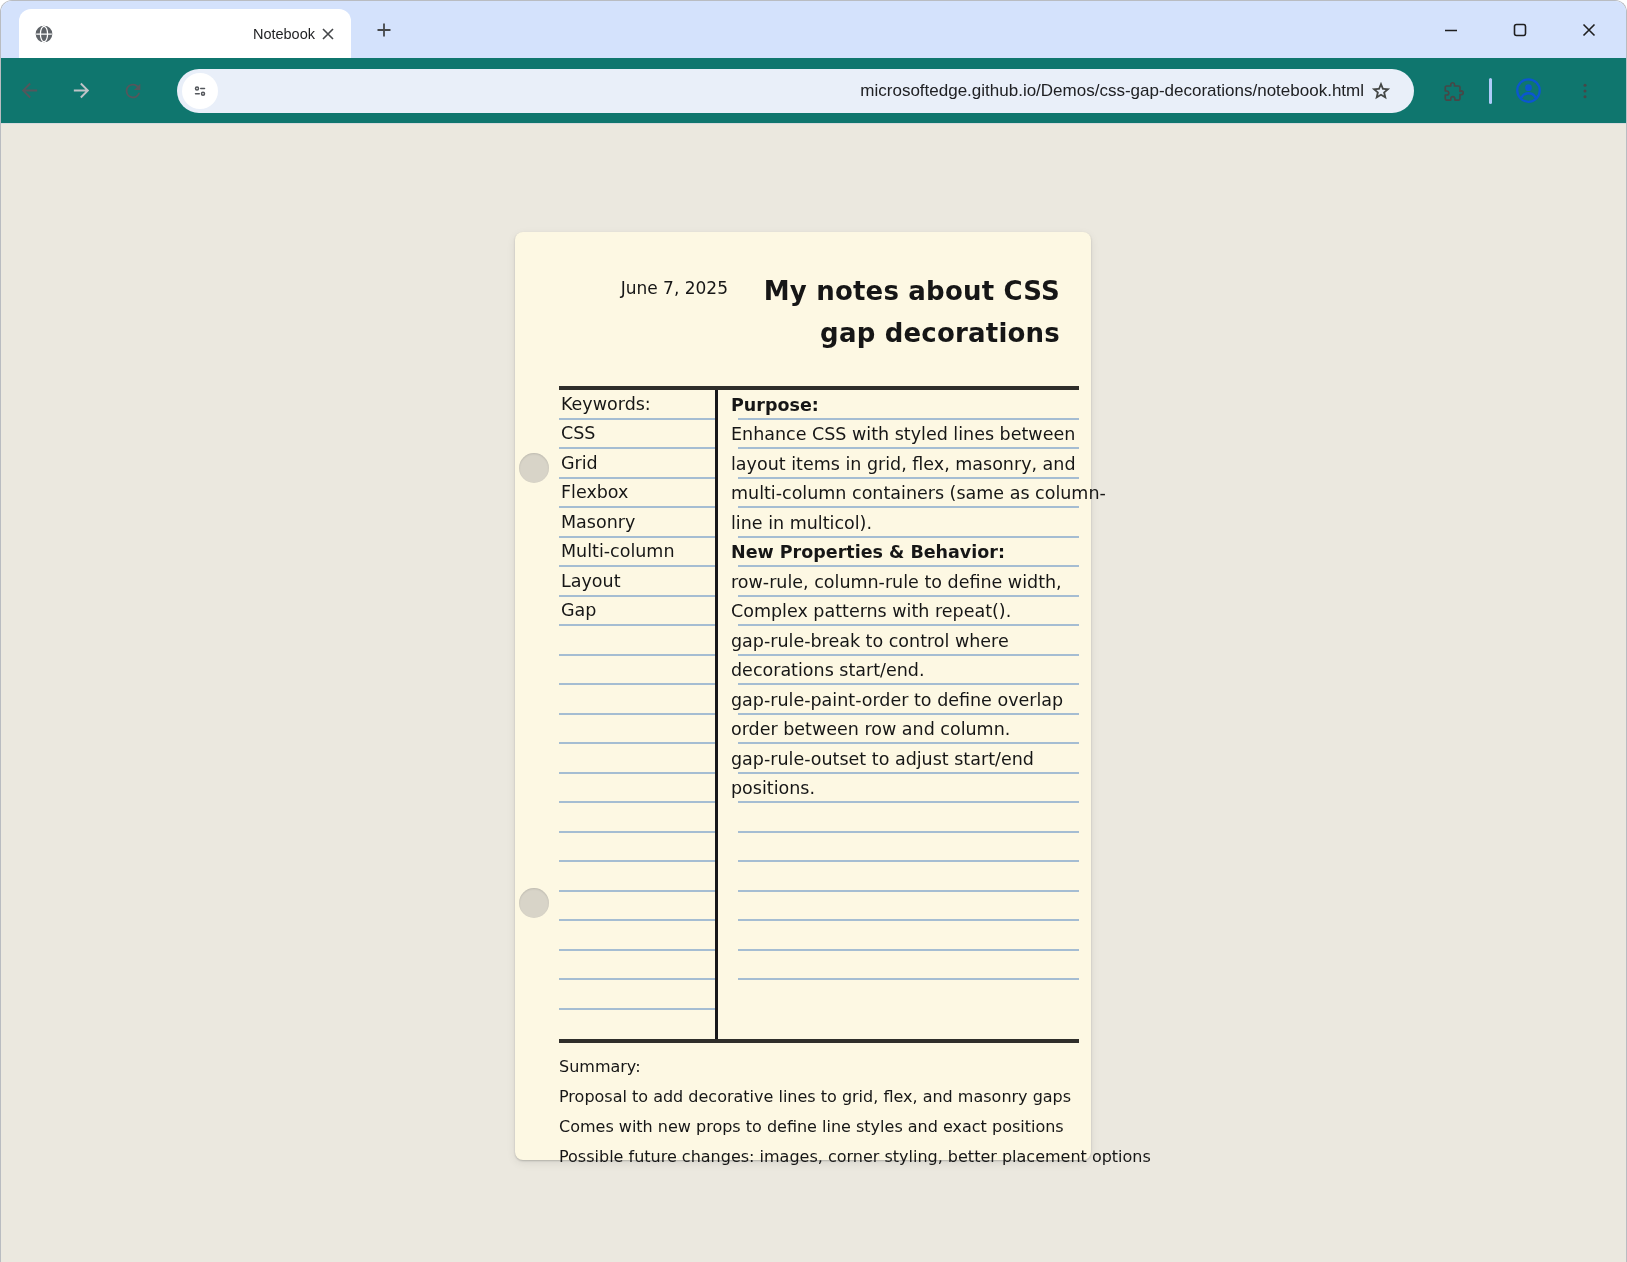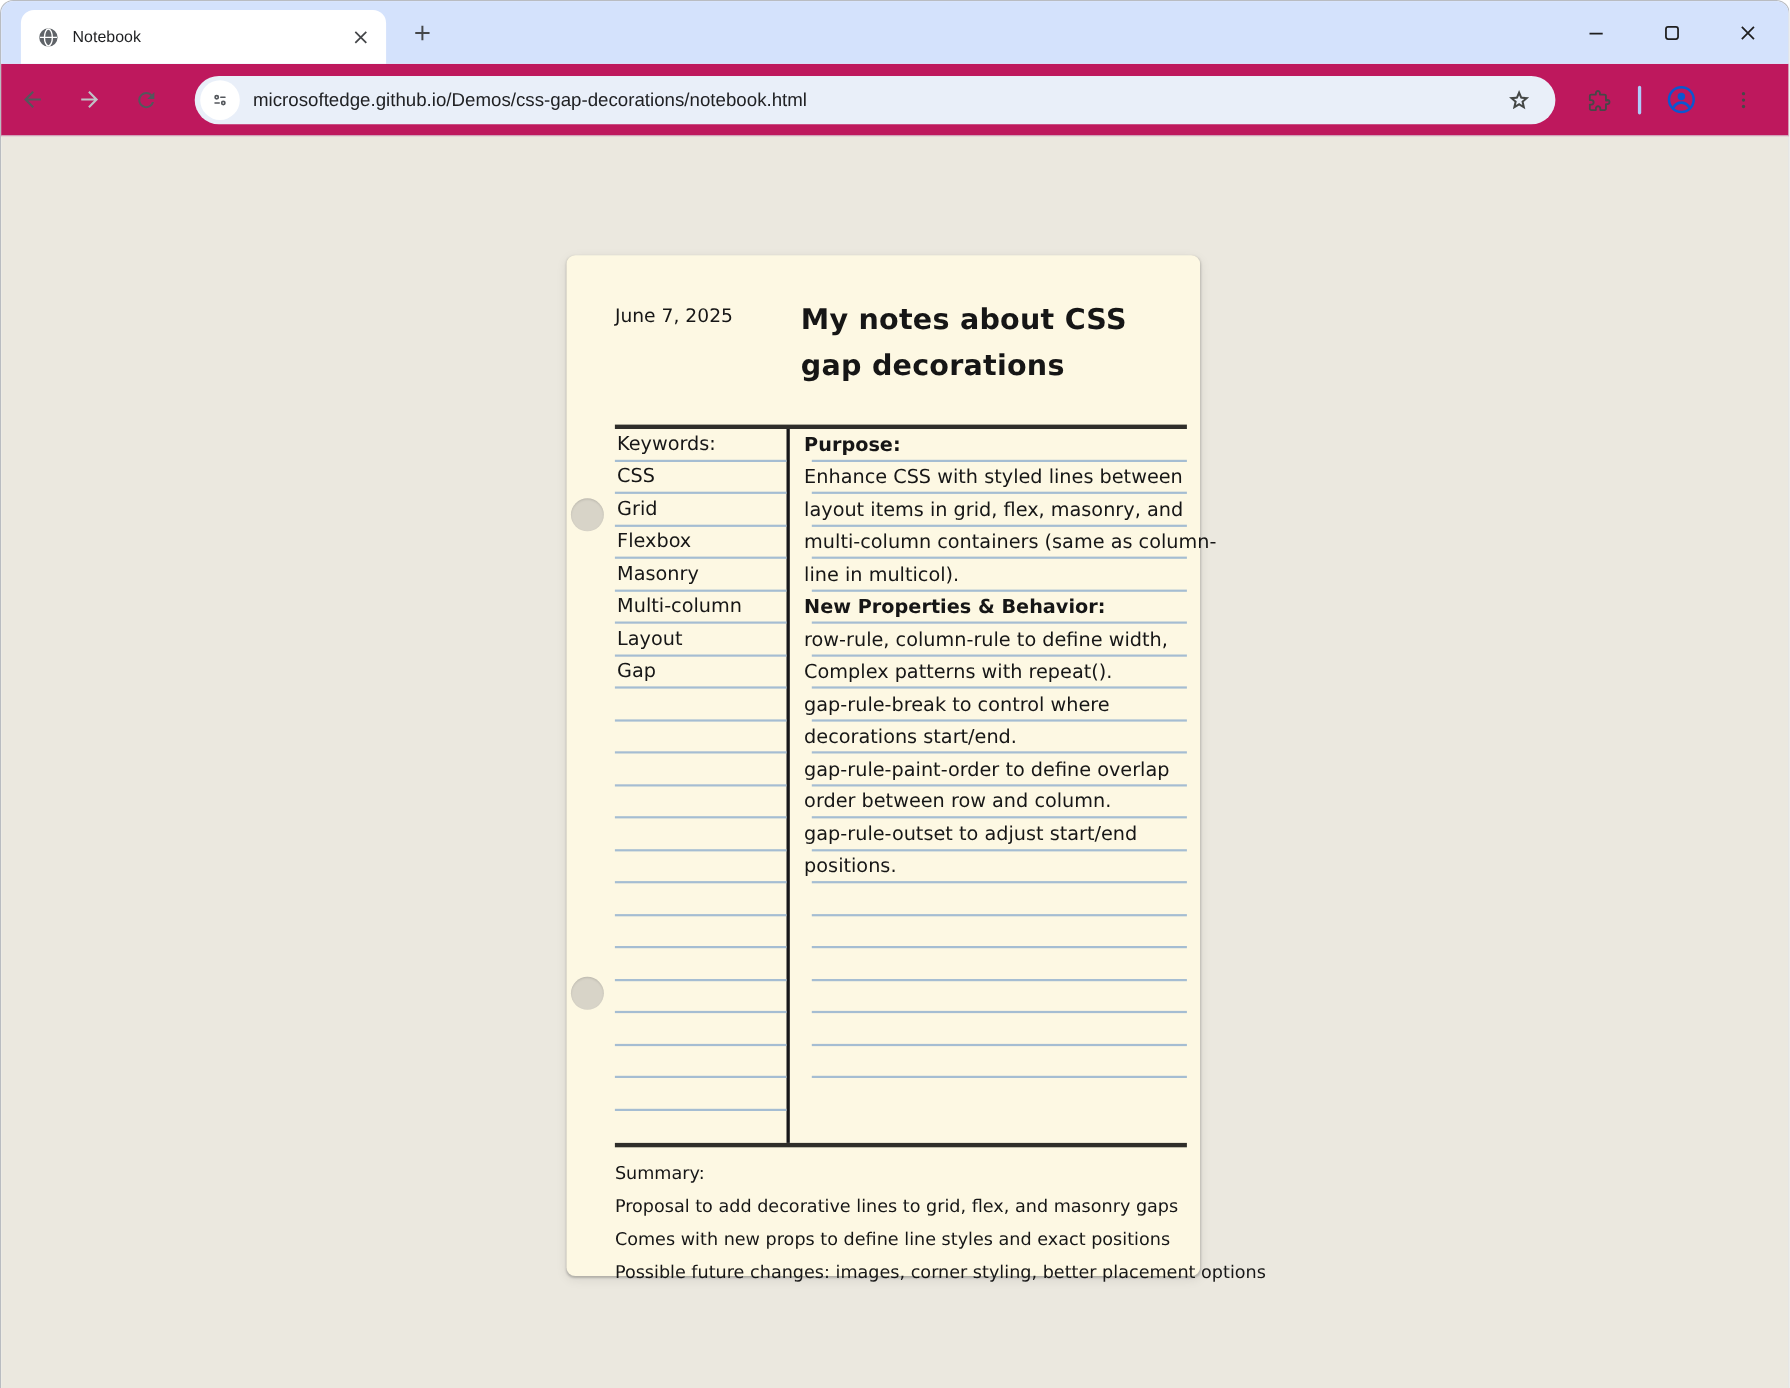--- a/index.html
+++ b/index.html
@@ -1,33 +1,33 @@
 <!DOCTYPE html>
 <html style="--tabstrip-bg: #d4e2fc; --urlbar-bg: #e9eff9; --page-bg: #ebe8df; --card-bg: #fdf8e3; --rule-line: #a5bdd2; --heavy-line: #2f2e2a; --hole: #d8d4c8; --accent-blue: #0b57d0;"><head>
 <meta charset="utf-8">
 <style>
   html,body{margin:0;padding:0;background:#ffffff;}
   body{width:1627px;height:1262px;overflow:hidden;font-family:"Liberation Sans",sans-serif;}
   .window{width:1627px;height:1262px;box-sizing:border-box;border:1px solid #b9bcc1;border-bottom:none;
-          border-radius:12px 12px 0 0;overflow:hidden;display:flex;flex-direction:column;}
+          border-radius:12px 12px 0 0;overflow:hidden;display:flex;flex-direction:column;text-align:right;}
 
   
   .tabstrip{height:57px;background:var(--tabstrip-bg,#d4e2fc);position:relative;flex:0 0 auto;}
   .tab{position:absolute;left:18px;top:8px;width:332px;height:49px;background:#ffffff;
        border-radius:12px 12px 0 0;display:flex;align-items:center;padding:0 10px 0 15px;box-sizing:border-box;}
   .favicon{width:20px;height:20px;flex:0 0 auto;display:flex;}
   .tab-title{flex:1;margin-left:12px;font-size:14.5px;color:#1d1e20;white-space:nowrap;overflow:hidden;}
   .icon-btn{display:flex;align-items:center;justify-content:center;border:none;background:transparent;padding:0;cursor:pointer;}
   .tab-close{width:26px;height:26px;border-radius:50%;}
   .newtab{position:absolute;left:369px;top:15px;width:28px;height:28px;border-radius:50%;}
   .win-controls{position:absolute;right:14px;top:0;height:57px;display:flex;align-items:center;}
   .win-btn{width:46px;height:40px;margin-left:23px;}
 
   
-  .toolbar{height:66px;background:#be185d;border-bottom:1px solid #d8dadd;display:flex;align-items:center;
+  .toolbar{height:66px;background:#0f766e;border-bottom:1px solid #d8dadd;display:flex;align-items:center;
            padding:0 15px 0 8px;box-sizing:border-box;flex:0 0 auto;}
   .nav-btn{width:40px;height:40px;border-radius:50%;margin-right:12px;}
   .nav-btn.reload{margin-right:24px;}
   .urlbar{width:1237px;height:44px;border-radius:22px;background:var(--urlbar-bg,#e9eff9);
           display:flex;align-items:center;padding:0 0 0 5px;box-sizing:border-box;}
   .site-chip{width:36px;height:36px;border-radius:50%;background:#ffffff;display:flex;align-items:center;justify-content:center;flex:0 0 auto;}
   .url-text{margin-left:12px;font-size:17px;color:#202124;white-space:nowrap;overflow:hidden;flex:1;}
   .star-btn{width:34px;height:34px;margin-right:16px;flex:0 0 auto;}
   .ext-btn{width:40px;height:40px;margin-left:20px;border-radius:50%;}
   .tb-sep{width:3px;height:26px;background:#aecbfa;border-radius:2px;margin-left:15px;}

